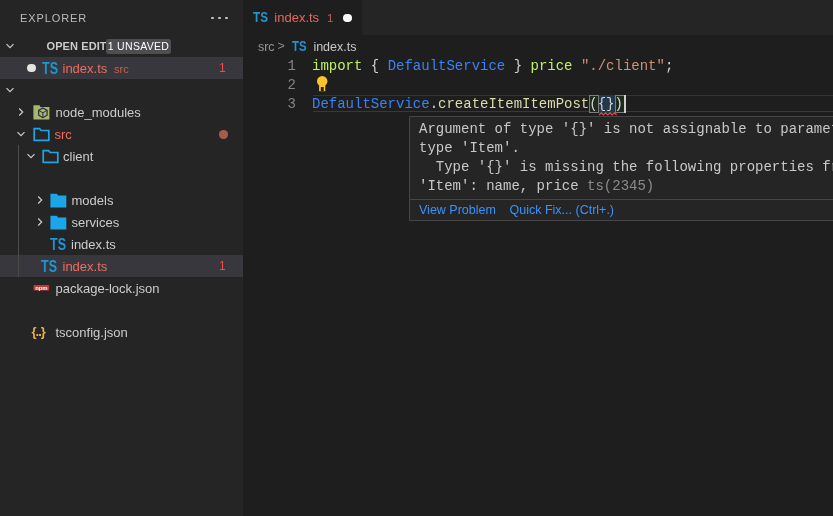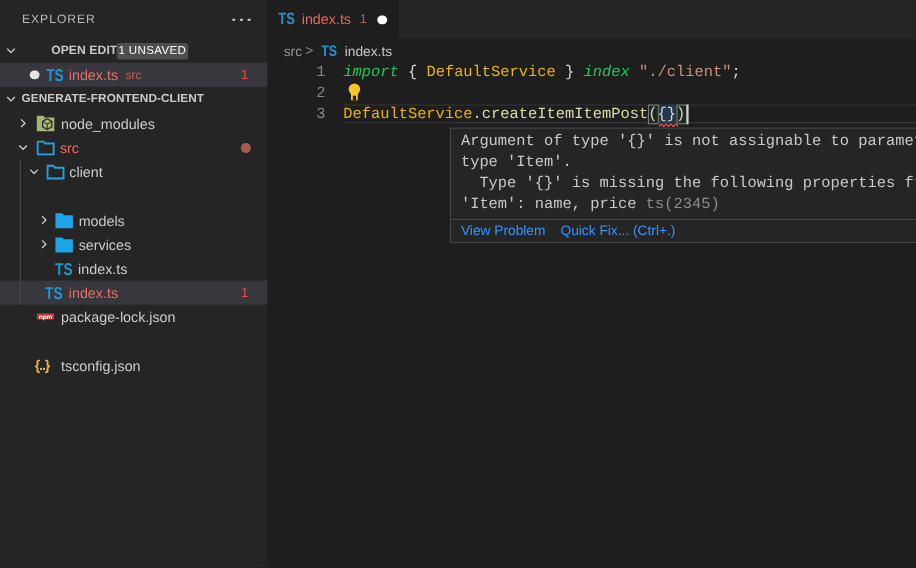--- a/index.html
+++ b/index.html
@@ -16,22 +16,22 @@
   .chev { position:absolute; top:3px; }
   .icon { position:absolute; top:3px; }
   .dot { position:absolute; border-radius:50%; }
   .sechdr { position:absolute; font-weight:bold; font-size:11px; color:#cbcbcb; letter-spacing:0.1px; top:5px; line-height:13px; }
   
   #tabstrip { position:absolute; left:243px; top:0; width:590px; height:35px; background:#252526; }
   #activetab { position:absolute; left:0; top:0; width:119px; height:35px; background:#1e1e1e; }
   #breadcrumbs { position:absolute; left:243px; top:35px; width:590px; height:22px; }
   #gutter { position:absolute; left:243px; top:57px; width:53px; text-align:right; font-family:"Liberation Mono",monospace; font-size:14px; line-height:19px; color:#858585; white-space:pre; }
   #code { position:absolute; left:312px; top:57px; font-family:"Liberation Mono",monospace; font-size:14px; line-height:19px; color:#d4d4d4; white-space:pre; }
-  .kw { color:#22c55e;font-style:italic; }
-  .cls { color:#eab308; }
+  .kw { color:#bef264; }
+  .cls { color:#3b82f6; }
   .fn { color:#dcdcaa; }
   .str { color:#ce9178; }
   #tooltip { position:absolute; left:409px; top:116px; width:486px; height:105px; background:#252526; border:1px solid #454545; }
   #tooltip pre { font-family:"Liberation Mono",monospace; font-size:14px; line-height:19.2px; color:#c8c8c8; position:absolute; left:9px; top:2.5px; }
   #ttactions { position:absolute; left:0; right:0; top:81.5px; height:22.5px; border-top:1px solid #454545; font-size:12.5px; color:#3794ff; }
 </style>
 </head>
 <body>
 <div id="sidebar">
 
@@ -57,21 +57,20 @@
       </svg>
     <div class="lbl err" style="left:62.5px;">index.ts</div>
     <div class="abs" style="left:114px; top:5.5px; font-size:11px; color:#c75f52;">src</div>
     <div class="cnt" style="left:219px;">1</div>
   </div>
 
   <div class="row" style="top:79px;">
     <svg class="chev" style="left:2px;" width="16" height="16">
         <path d="M4.5 6.2 L8 9.7 L11.5 6.2" fill="none" stroke="#cccccc" stroke-width="1.2"></path>
       </svg>
-    <div class="sechdr" style="left:19.5px; font-size:10.7px;">GENERATE-FRONTEND-CLIENT</div>
   </div>
 
   <div class="abs" style="left:18.2px; top:145px; width:1px; height:132px; background:#4b4b4b; z-index:3;"></div>
 
   <div class="row" style="top:101px;">
     <svg class="chev" style="left:13px;" width="16" height="16">
         <path d="M6.2 4.5 L9.7 8 L6.2 11.5" fill="none" stroke="#cccccc" stroke-width="1.2"></path>
       </svg>
     <svg class="icon" style="left:32.5px;" width="17" height="16" viewBox="0 0 17 16">
       <path d="M0.4 15.4 V1.2 H6.6 L7.3 2.9 H16.4 V15.4 Z" fill="#a6b86e"></path>
@@ -164,21 +163,21 @@
 
 <div class="abs" style="left:312.5px; top:95px; width:520.5px; height:17.4px; border-top:1px solid #333336; border-bottom:1px solid #38383b;"></div>
 
 <div class="abs" style="left:589.4px; top:95.3px; width:9.9px; height:18.2px; background:#1e2a1e; border:1px solid #7d7d7d;"></div>
 <div class="abs" style="left:599.3px; top:95.3px; width:15.5px; height:18.2px; background:#24384d;"></div>
 <div class="abs" style="left:614.8px; top:95.3px; width:9.9px; height:18.2px; background:#1e2a1e; border:1px solid #7d7d7d;"></div>
 
 <div id="gutter">1
 2
 3</div>
-<div id="code"><span class="kw">import</span> { <span class="cls">DefaultService</span> } <span class="kw">index</span> <span class="str">"./client"</span>;
+<div id="code"><span class="kw">import</span> { <span class="cls">DefaultService</span> } <span class="kw">price</span> <span class="str">"./client"</span>;
 
 <span class="cls">DefaultService</span>.<span class="fn">createItemItemPost</span>({})</div>
 
 <svg class="abs" style="left:315.5px; top:74.5px;" width="14" height="18" viewBox="0 0 14 18">
   <circle cx="6.2" cy="6.2" r="5.2" fill="#fdc32c"></circle>
   <rect x="3.1" y="10.4" width="6.2" height="5.8" fill="#fdc32c"></rect>
   <rect x="4.8" y="12" width="2.9" height="4.2" fill="#1e1e1e"></rect>
 </svg>
 
 <svg class="abs" style="left:598.8px; top:110.8px;" width="18" height="6" viewBox="0 0 18 6">

